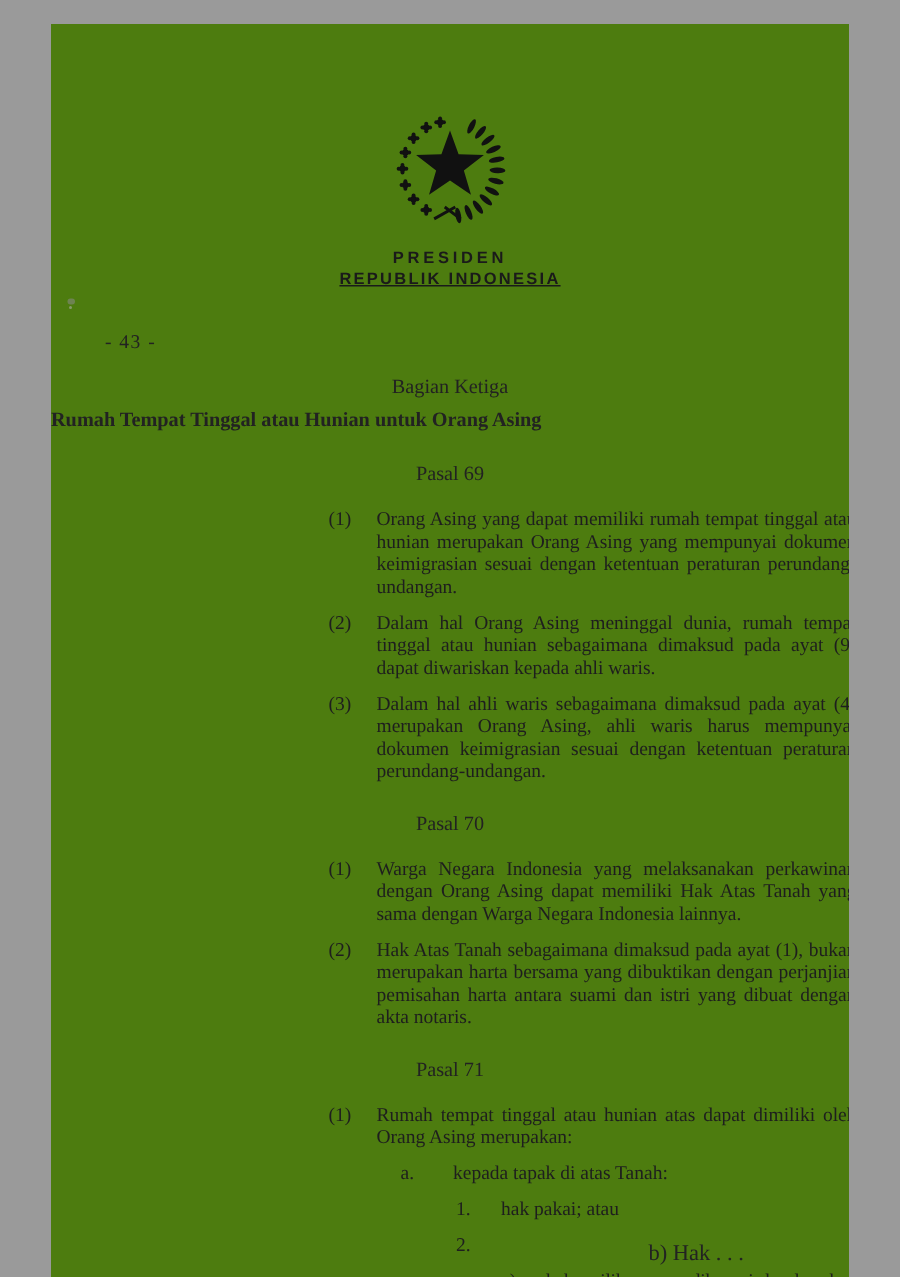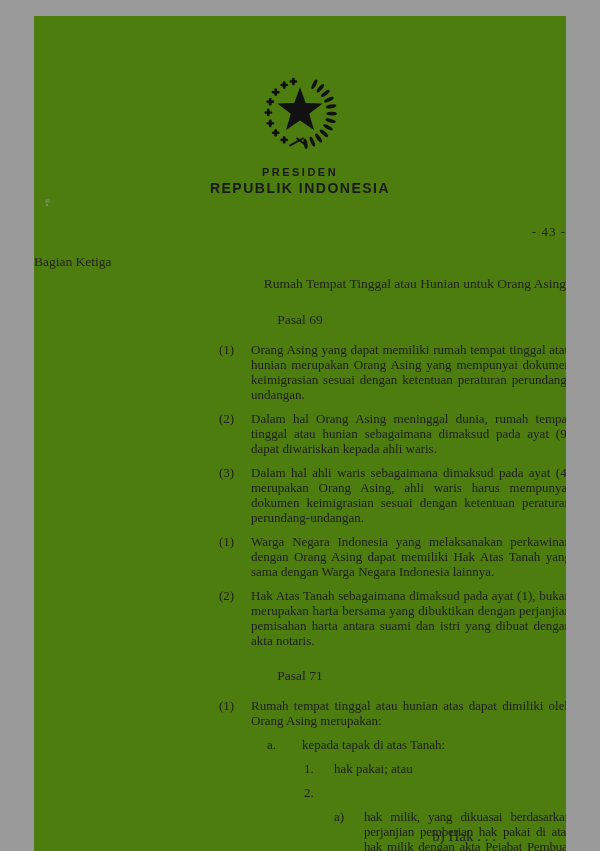--- a/index.html
+++ b/index.html
@@ -9,25 +9,25 @@
     background:#4d7c0f;color:#222;overflow:hidden;
   }
   
   .emblem-wrap{width:100%;display:flex;justify-content:center;padding-top:56px;}
   .emblem-wrap svg{width:90px;height:88px;}
   .org{
     text-align:center;font-family:"Liberation Sans",sans-serif;
     font-weight:bold;color:#1a1a1a;
   }
   .org-1{font-size:11px;letter-spacing:2.5px;margin-top:6px;}
-  .org-2{font-size:14px;letter-spacing:1.5px;margin-top:2px;}
+  .org-2{font-size:11px;letter-spacing:1.5px;margin-top:2px;text-decoration:underline;}
   
-  .pageno{text-align:right;font-size:13px;margin-top:28px;letter-spacing:1px;}
-  .part-title{font-size:13.5px;margin-top:14px;}
-  .part-subtitle{text-align:right;font-size:13.5px;font-weight:normal;margin-top:6px;}
+  .pageno{text-align:left;font-size:13px;margin-top:28px;letter-spacing:1px;padding-left:36px;}
+  .part-title{text-align:center;font-size:13.5px;margin-top:14px;}
+  .part-subtitle{text-align:left;font-size:13.5px;font-weight:bold;margin-top:6px;}
   .article-title{text-align:center;font-size:13.5px;margin:20px 0 14px 0;}
   
   .items{margin-left:185px;width:352px;font-size:13px;line-height:15px;color:#1e1e1e;}
   .item{display:flex;margin-bottom:9px;}
   .item .num{flex:none;}
   .item .txt{flex:1;text-align:justify;}
   .l1 .num{width:32px;}
   .l2{margin-left:48px;}
   .l2 .num{width:35px;}
   .l3{margin-left:85px;}
@@ -114,20 +114,21 @@
         <div class="txt">Dalam hal Orang Asing meninggal dunia, rumah tempat tinggal atau hunian sebagaimana dimaksud pada ayat (9) dapat diwariskan kepada ahli waris.</div>
       </div>
       <div class="item l1">
         <span class="num">(3)</span>
         <div class="txt">Dalam hal ahli waris sebagaimana dimaksud pada ayat (4) merupakan Orang Asing, ahli waris harus mempunyai dokumen keimigrasian sesuai dengan ketentuan peraturan perundang-undangan.</div>
       </div>
     </div>
   </div>
 
   <div class="article">
+    <div class="article-title">Pasal 70</div>
     <div class="items">
       <div class="item l1">
         <span class="num">(1)</span>
         <div class="txt">Warga Negara Indonesia yang melaksanakan perkawinan dengan Orang Asing dapat memiliki Hak Atas Tanah yang sama dengan Warga Negara Indonesia lainnya.</div>
       </div>
       <div class="item l1">
         <span class="num">(2)</span>
         <div class="txt">Hak Atas Tanah sebagaimana dimaksud pada ayat (1), bukan merupakan harta bersama yang dibuktikan dengan perjanjian pemisahan harta antara suami dan istri yang dibuat dengan akta notaris.</div>
       </div>
     </div>

